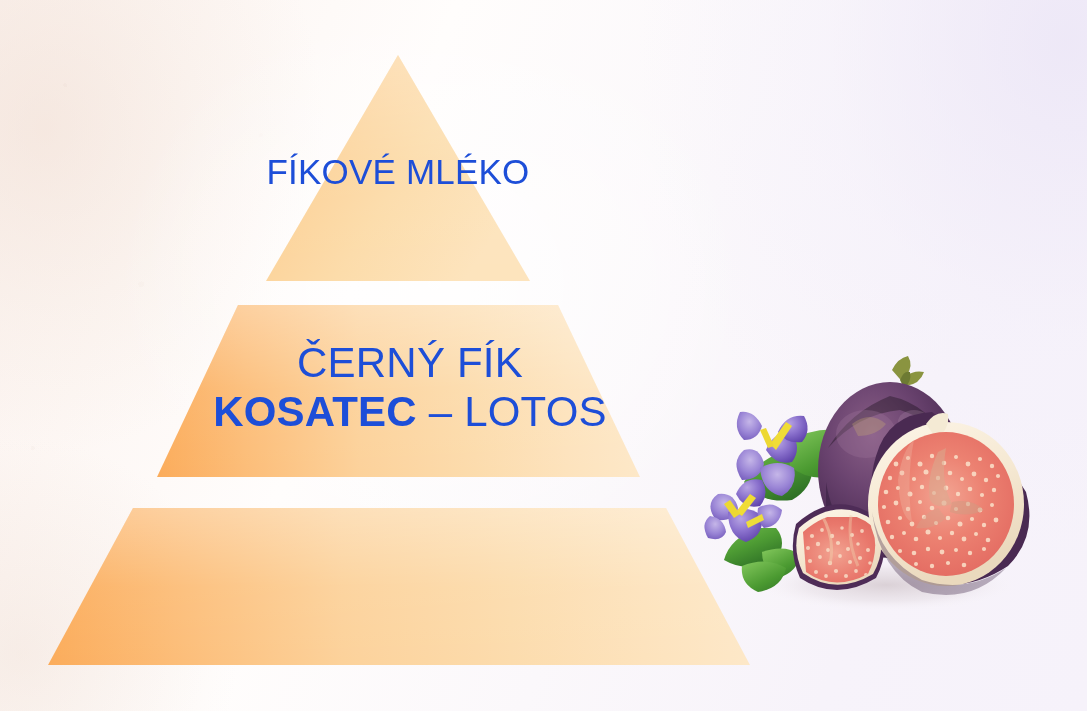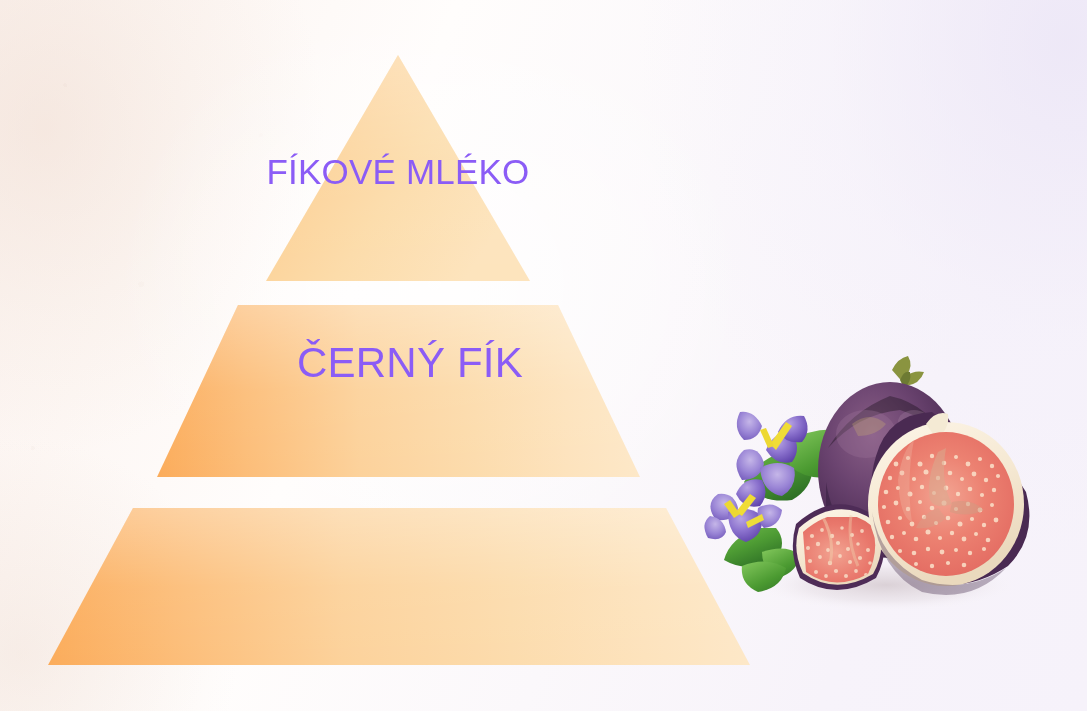--- a/index.html
+++ b/index.html
@@ -73,21 +73,21 @@
     position: absolute;
     left: 0;
     top: 0;
     width: 1087px;
     height: 711px;
   }
 
   .tier-label {
     position: absolute;
     text-align: center;
-    color: #8b5cf6;
+    color: #1d4ed8;
     letter-spacing: 0.2px;
     white-space: nowrap;
     line-height: 1.16;
   }
   .tier-label .ln {
     display: block;
   }
   .w-reg { font-weight: 400; }
   .w-bold { font-weight: 700; }
 
@@ -170,20 +170,21 @@
       <polygon points="133,508 666,508 750,665 48,665" fill="url(#gradVert)"></polygon>
     </g>
   </svg>
 
   <div class="tier-label" id="label-top">
     <span class="ln w-reg">FÍKOVÉ MLÉKO</span>
   </div>
 
   <div class="tier-label" id="label-mid">
     <span class="ln w-reg">ČERNÝ FÍK</span>
+    <span class="ln"><span class="w-bold">KOSATEC</span><span class="w-reg"> – </span><span class="w-reg">LOTOS</span></span>
   </div>
 
   <div class="tier-label" id="label-bot">
   </div>
 
   <div id="fig-photo">
     <svg viewBox="0 0 348 290">
       <defs>
         <radialGradient id="figSkin" cx="0.38" cy="0.30" r="0.82">
           <stop offset="0" stop-color="#8a5f87"></stop>

